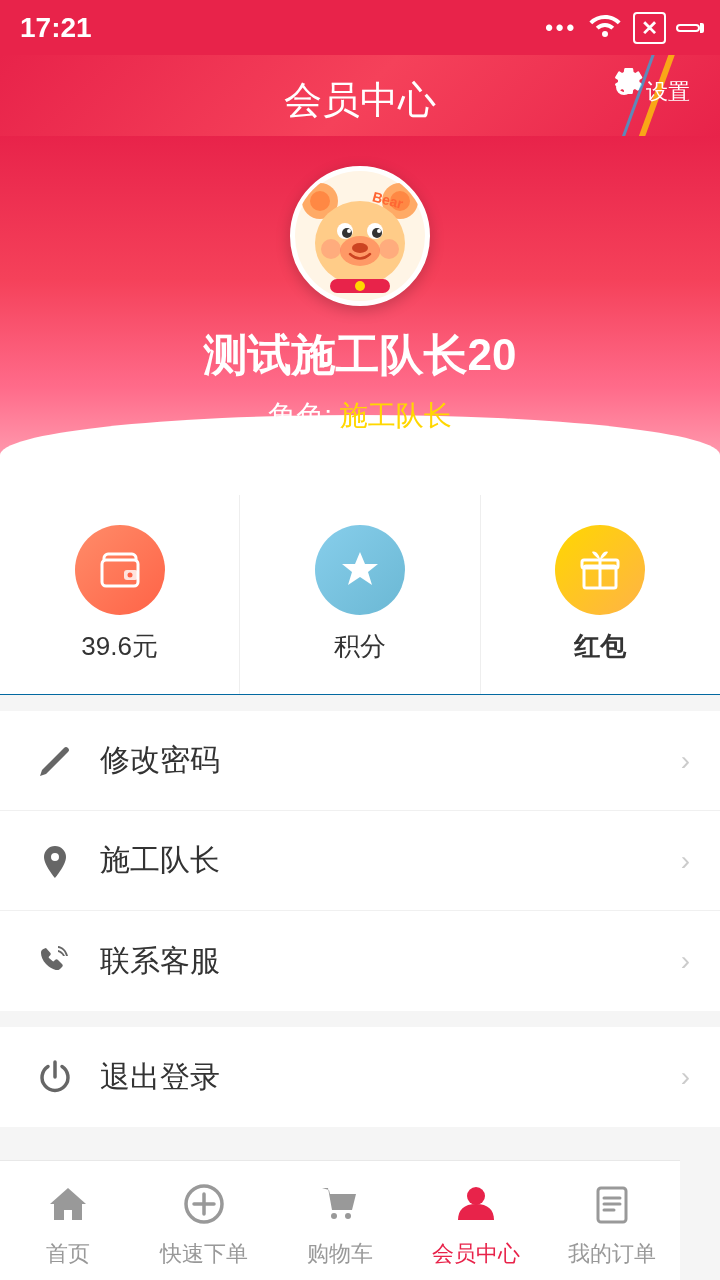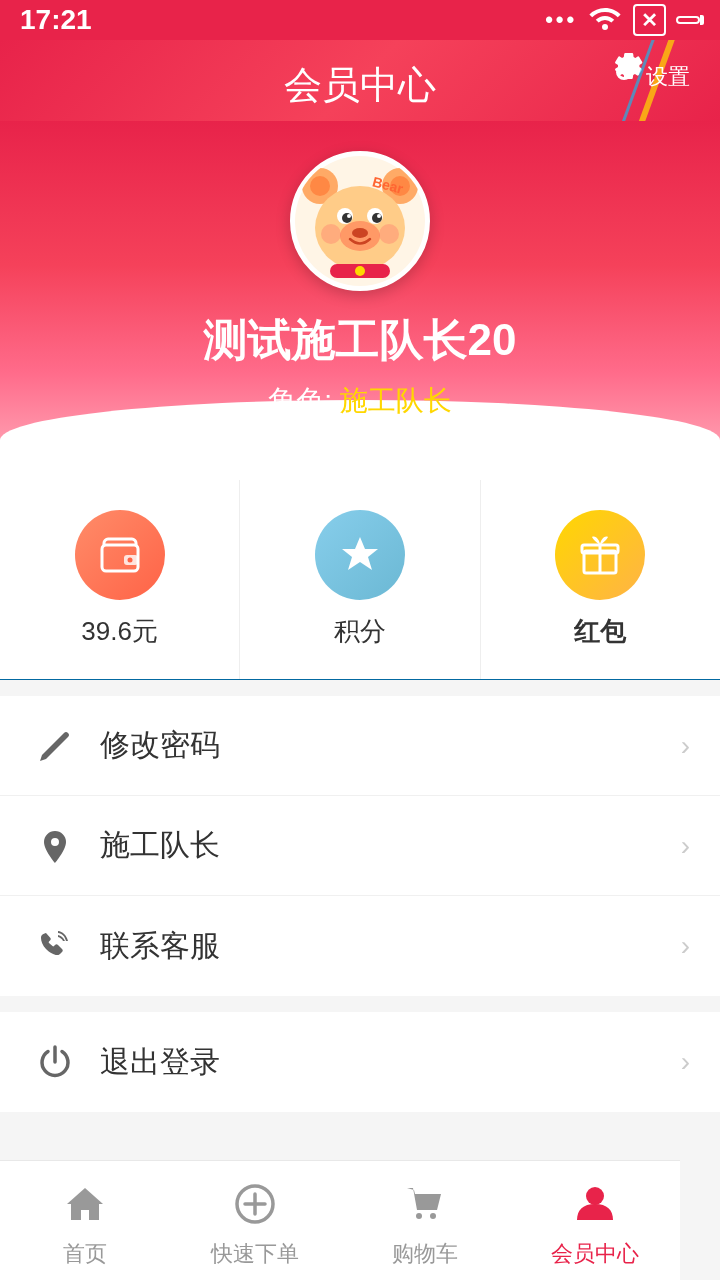--- a/index.html
+++ b/index.html
@@ -9,21 +9,21 @@
       min-height: 1280px;
       font-family: -apple-system, "PingFang SC", "Hiragino Sans GB", "Microsoft YaHei", sans-serif;
       background: #f5f5f5;
       position: relative;
       overflow-x: hidden;
     }
 
     
     .status-bar {
       background: #e8234a;
-      height: 40px;
+      height: 55px;
       display: flex;
       align-items: center;
       justify-content: space-between;
       padding: 0 20px;
       color: white;
       font-size: 28px;
       font-weight: 600;
     }
     .status-icons {
       display: flex;
@@ -458,13 +458,24 @@
   </div>
   <div class="nav-item active">
     <span class="nav-icon">
       <svg width="44" height="44" viewBox="0 0 44 44" fill="#e8234a">
         <circle cx="22" cy="14" r="9"></circle>
         <path d="M4 38 C4 28 10 22 22 22 C34 22 40 28 40 38 Z"></path>
       </svg>
     </span>
     <span class="nav-label" style="color:#e8234a;">会员中心</span>
   </div>
+  <div class="nav-item">
+    <span class="nav-icon">
+      <svg width="44" height="44" viewBox="0 0 44 44" fill="none" stroke="#999" stroke-width="3" stroke-linecap="round">
+        <rect x="8" y="6" width="28" height="34" rx="3" fill="none"></rect>
+        <line x1="14" y1="16" x2="30" y2="16"></line>
+        <line x1="14" y1="22" x2="30" y2="22"></line>
+        <line x1="14" y1="28" x2="24" y2="28"></line>
+      </svg>
+    </span>
+    <span class="nav-label">我的订单</span>
+  </div>
 </nav>
 
 </body></html>

